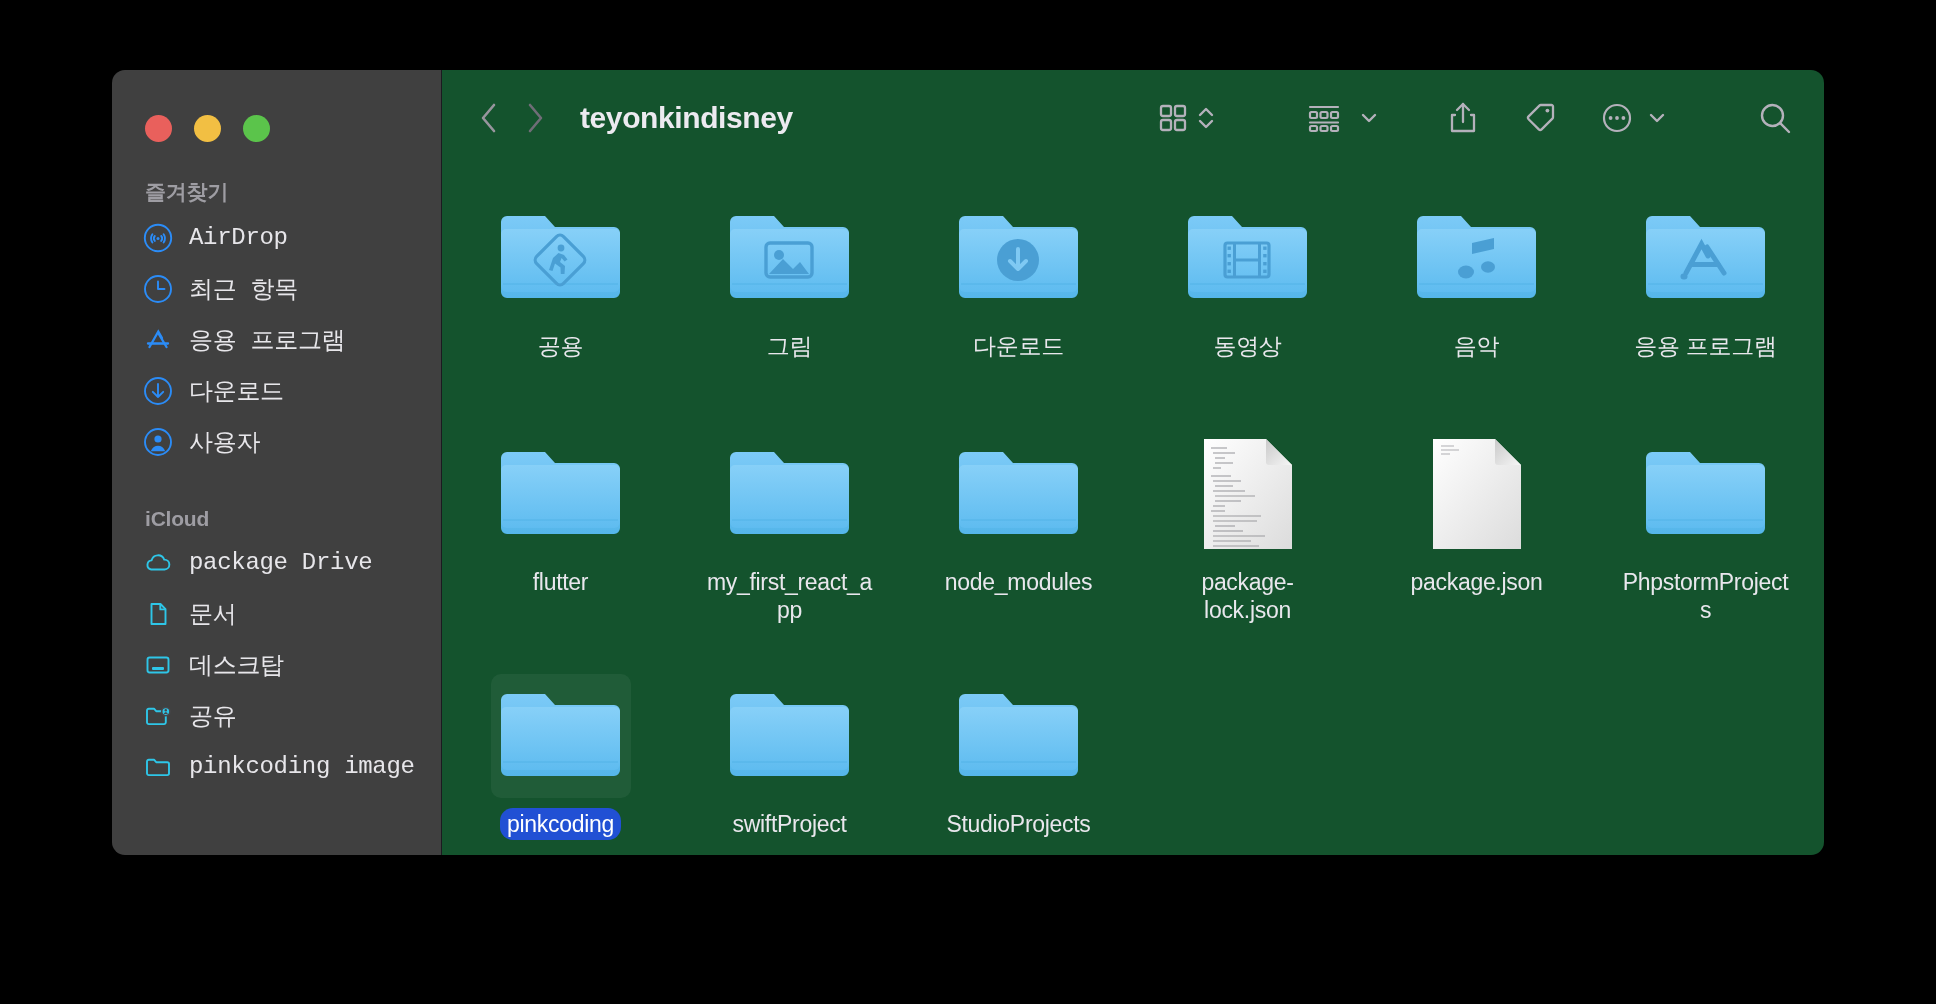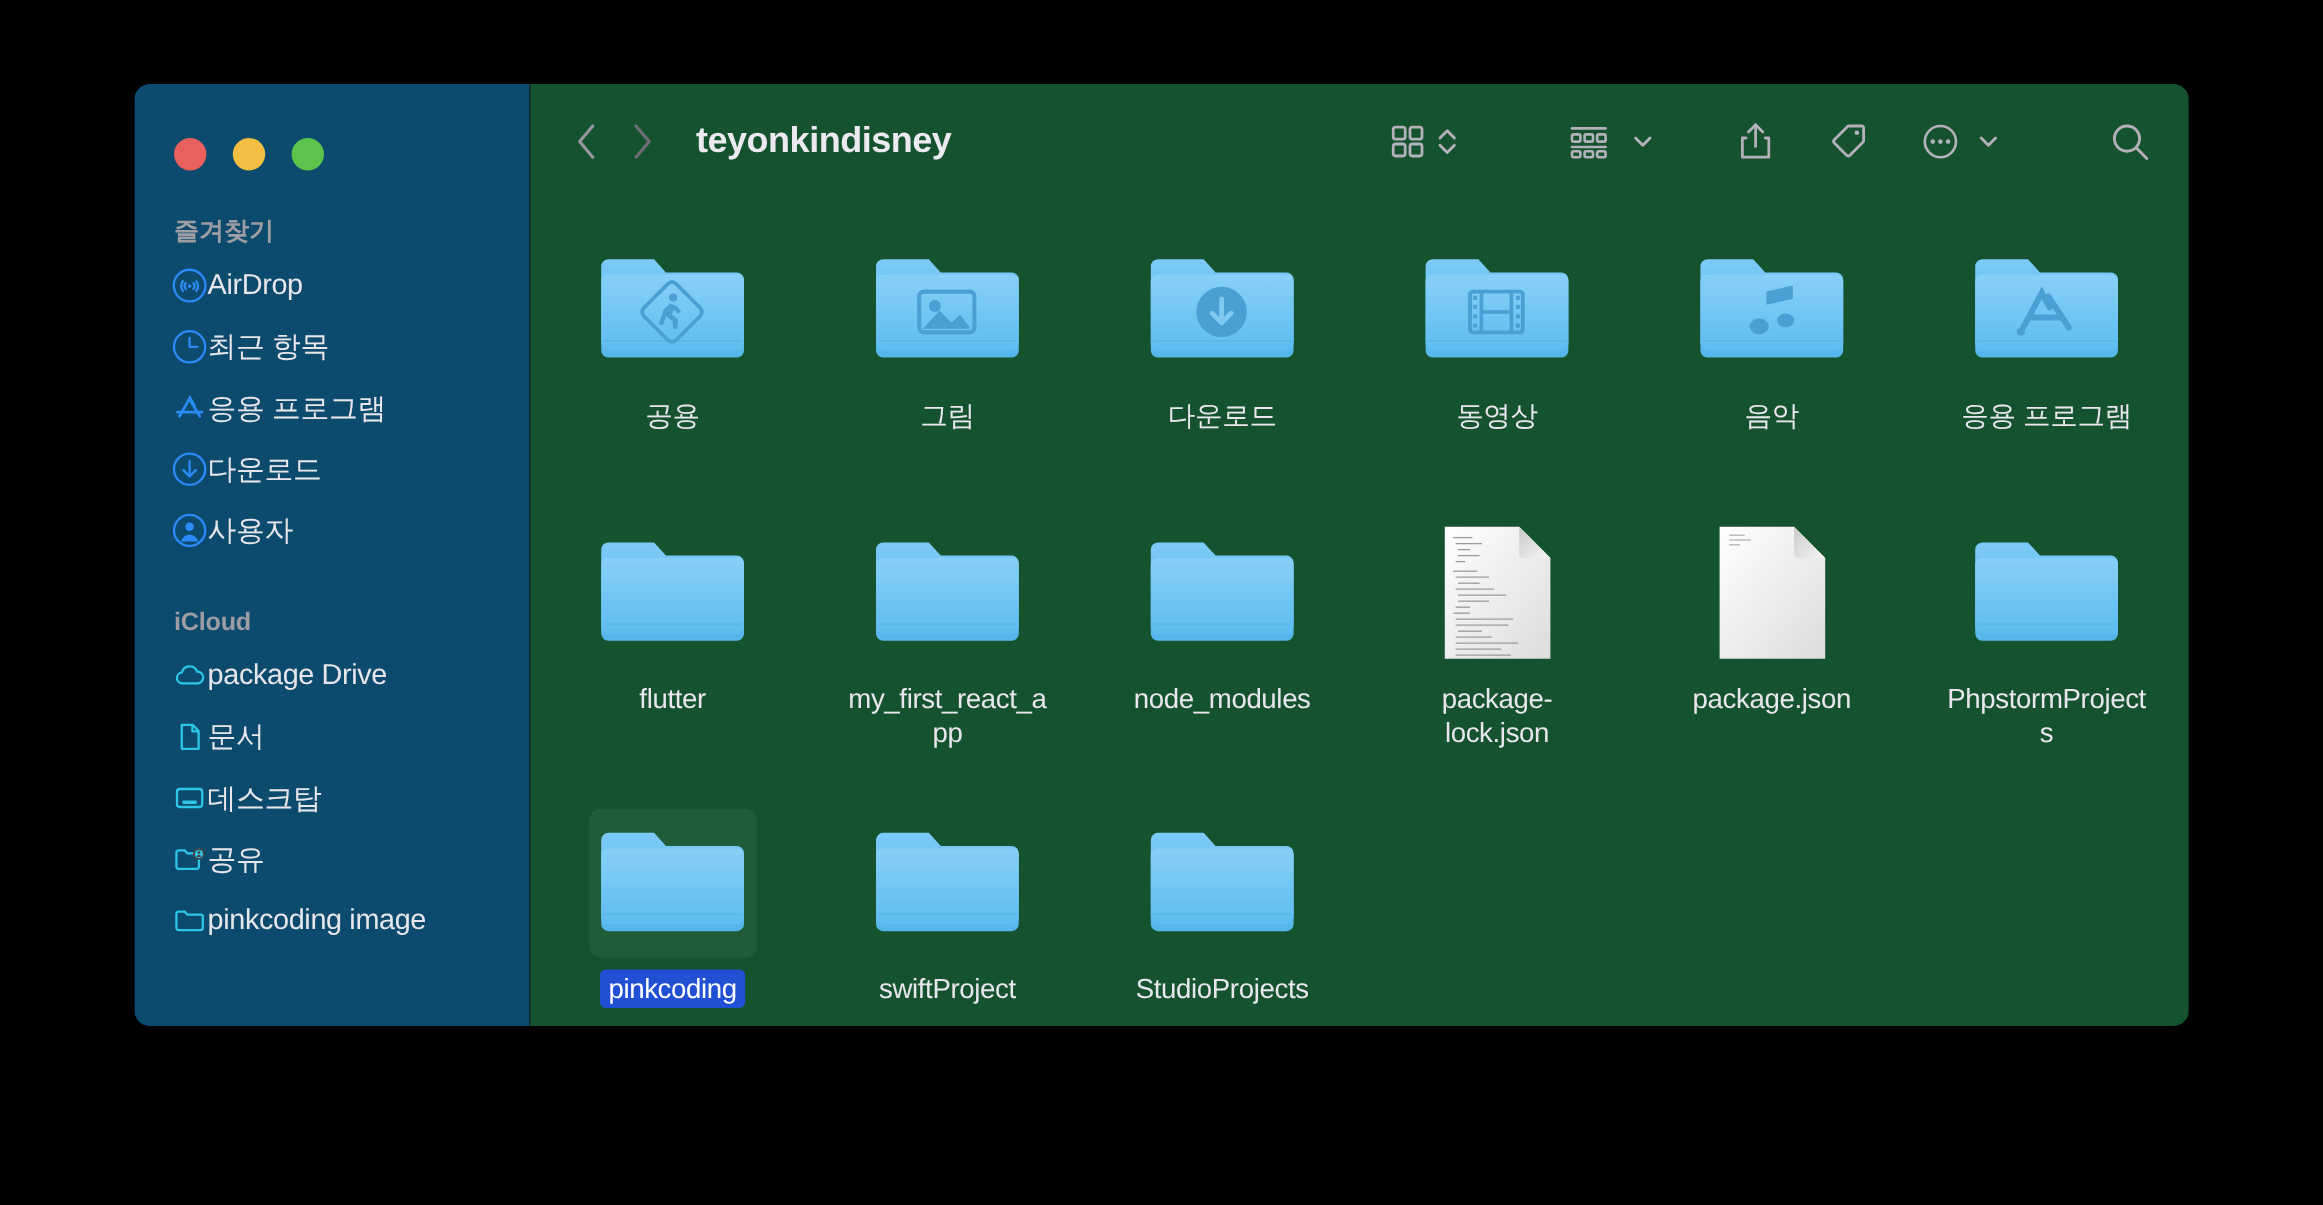--- a/index.html
+++ b/index.html
@@ -18,21 +18,21 @@
     width: 1712px; height: 785px;
     border-radius: 13px;
     overflow: hidden;
     display: flex;
     box-shadow: 0 18px 60px rgba(0,0,0,0.75);
   }
 
   
   .sidebar {
     width: 330px;
-    background: #0c4a6e;
+    background: #404040;
     padding-top: 0;
     position: relative;
     flex-shrink: 0;
     border-right: 1px solid #1c1a20;
   }
   .traffic-lights {
     display: flex; gap: 22px;
     padding: 45px 0 0 33px;
   }
   .tl { width: 27px; height: 27px; border-radius: 50%; }
@@ -44,26 +44,28 @@
     color: #9e9da3;
     font-size: 21px;
     font-weight: 700;
     padding: 36px 0 6px 33px;
     letter-spacing: -0.2px;
   }
   .sb-section.tight { padding-top: 40px; }
 
   .sb-item {
     display: flex; align-items: center;
+    gap: 16px;
     height: 51px;
     padding-left: 30px;
     color: #e7e6ea;
     font-size: 24px;
     letter-spacing: -0.3px;
     white-space: nowrap;
+    font-family: Liberation Mono, monospace;
   }
   .sb-icon { width: 31px; height: 31px; flex-shrink: 0; display: flex; align-items: center; justify-content: center; }
   .sb-icon svg { display: block; }
 
   
   .main {
     flex: 1;
     background: #14532d;
     position: relative;
     overflow: hidden;
@@ -124,20 +126,21 @@
     line-height: 1.22;
     max-width: 210px;
     word-break: break-word;
     padding: 2px 7px;
     border-radius: 5px;
     letter-spacing: -0.3px;
   }
   .cell.selected .label {
     background: #2150d4;
     color: #ffffff;
+    border-radius: 13px;
   }
   .folder-svg, .file-svg { display: block; }
 </style>
 </head>
 <body>
 
 <div id="root">
   <div class="window">
 
     <div class="sidebar">

